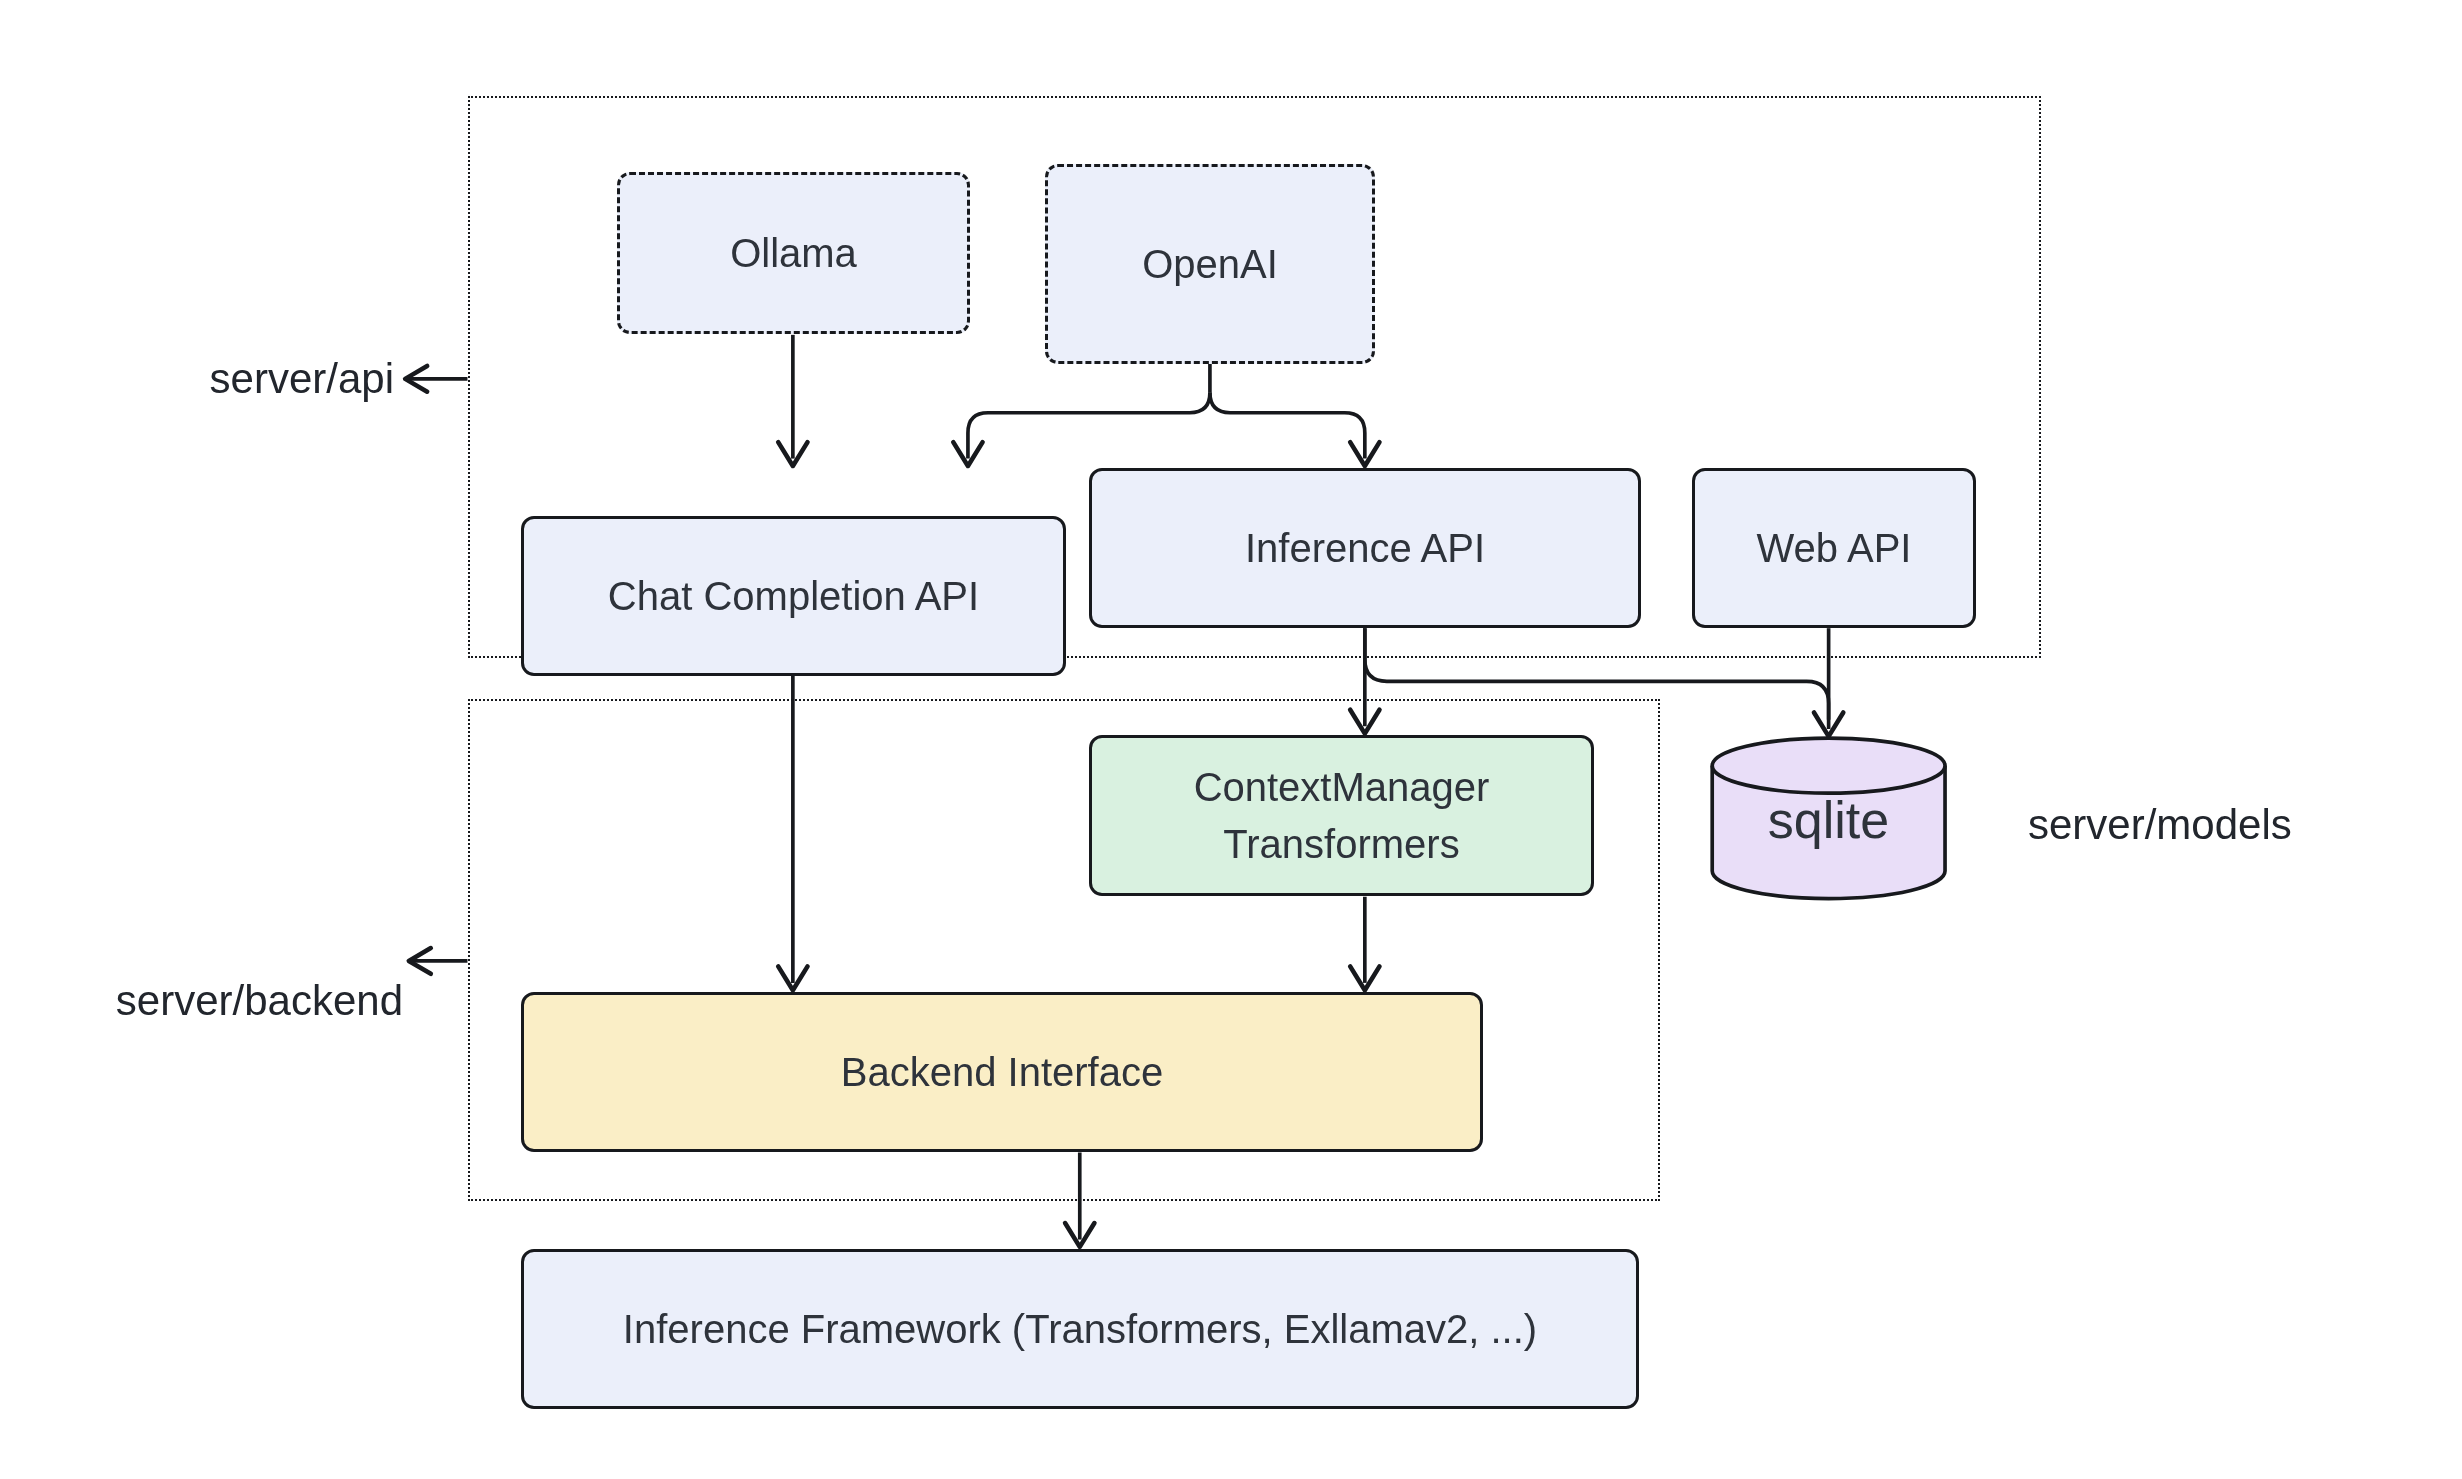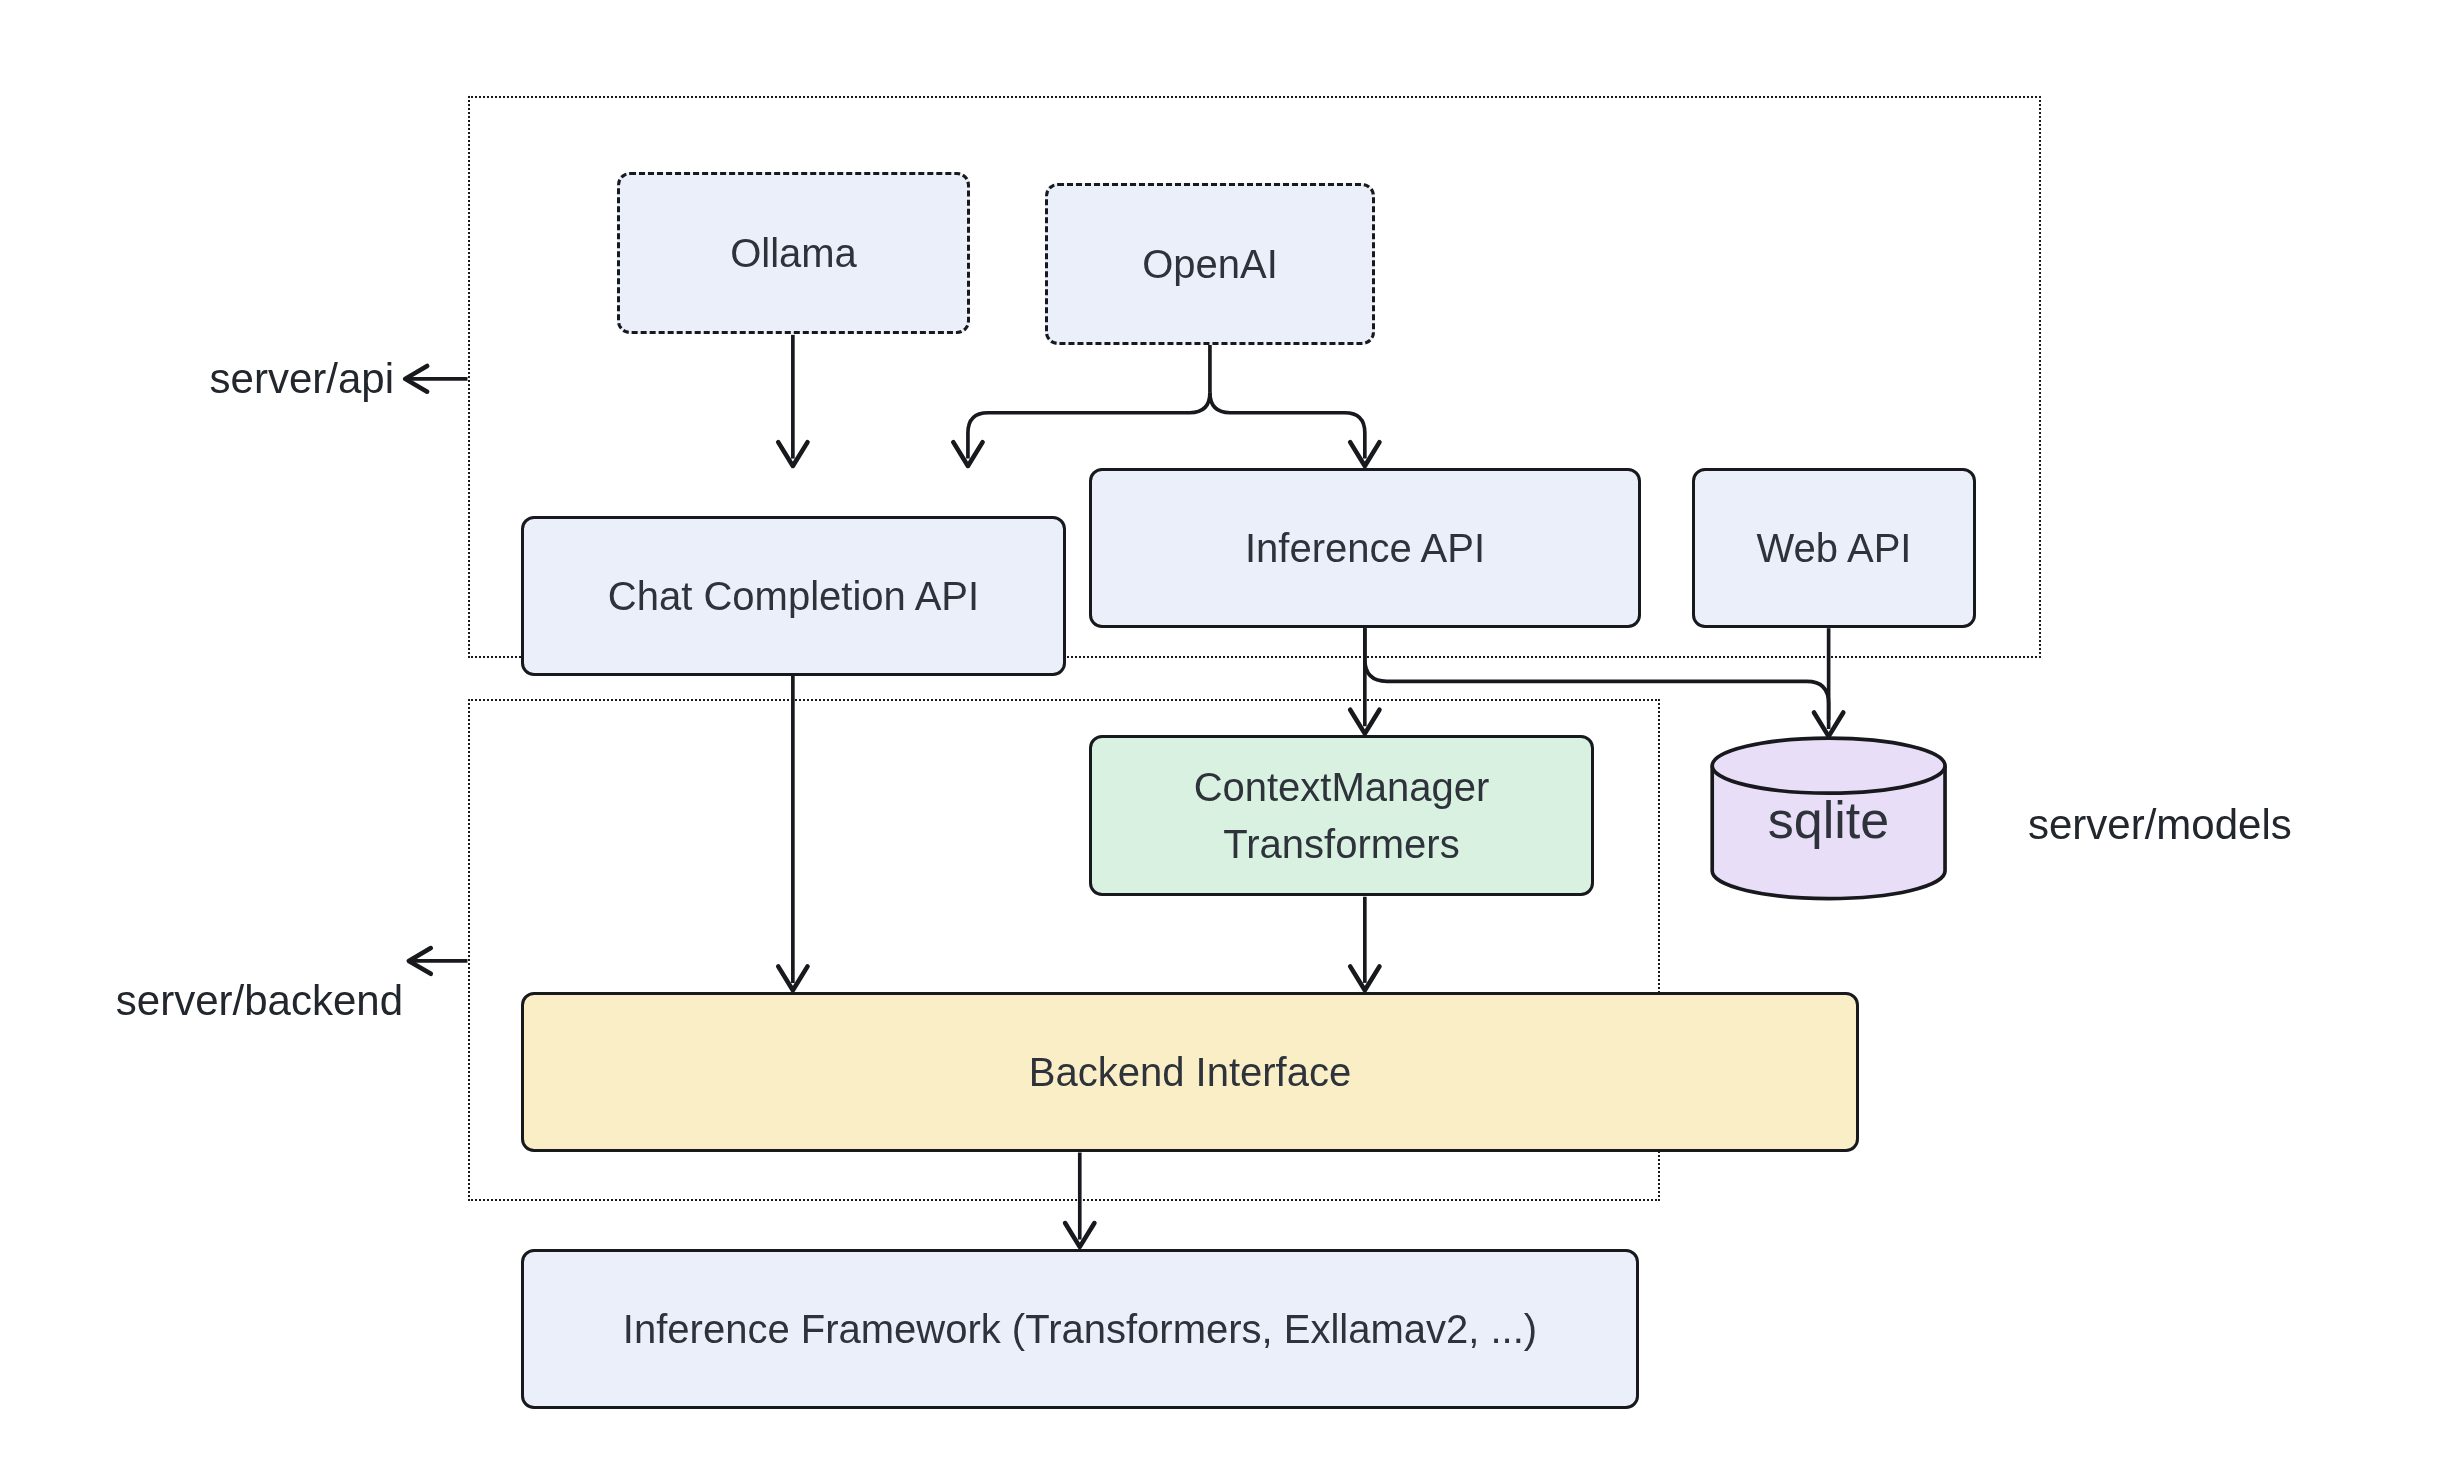--- a/index.html
+++ b/index.html
@@ -88,21 +88,21 @@
     <g>
       <path class="edge" d="M510,1048 H450"></path>
       <path class="arrowhead" d="M470,1034 L446,1048 L470,1062"></path>
     </g>
   </svg>
 
   <div class="node blue dashed" style="left:617px;top:172px;width:353px;height:162px;">
     <span>Ollama</span>
   </div>
 
-  <div class="node blue dashed" style="left:1045px;top:183px;width:330px;height:162px;">
+  <div class="node blue dashed" style="left:1045px;top:164px;width:330px;height:200px;">
     <span>OpenAI</span>
   </div>
 
   <div class="node blue" style="left:521px;top:468px;width:545px;height:160px;margin-top:48px;">
     <span>Chat Completion API</span>
   </div>
 
   <div class="node blue" style="left:1089px;top:468px;width:552px;height:160px;">
     <span>Inference API</span>
   </div>
@@ -111,21 +111,21 @@
     <span>Web API</span>
   </div>
 
   <div class="node green two-line" style="left:1089px;top:735px;width:505px;height:161px;">
     <div>
       <span>ContextManager</span>
       <span>Transformers</span>
     </div>
   </div>
 
-  <div class="node yellow" style="left:521px;top:992px;width:1338px;height:160px;">
+  <div class="node yellow" style="left:521px;top:992px;width:962px;height:160px;">
     <span>Backend Interface</span>
   </div>
 
   <div class="node blue" style="left:521px;top:1249px;width:1118px;height:160px;">
     <span>Inference Framework (Transformers, Exllamav2, ...)</span>
   </div>
 
   <div class="cyl-label">
     <span>sqlite</span>
   </div>

